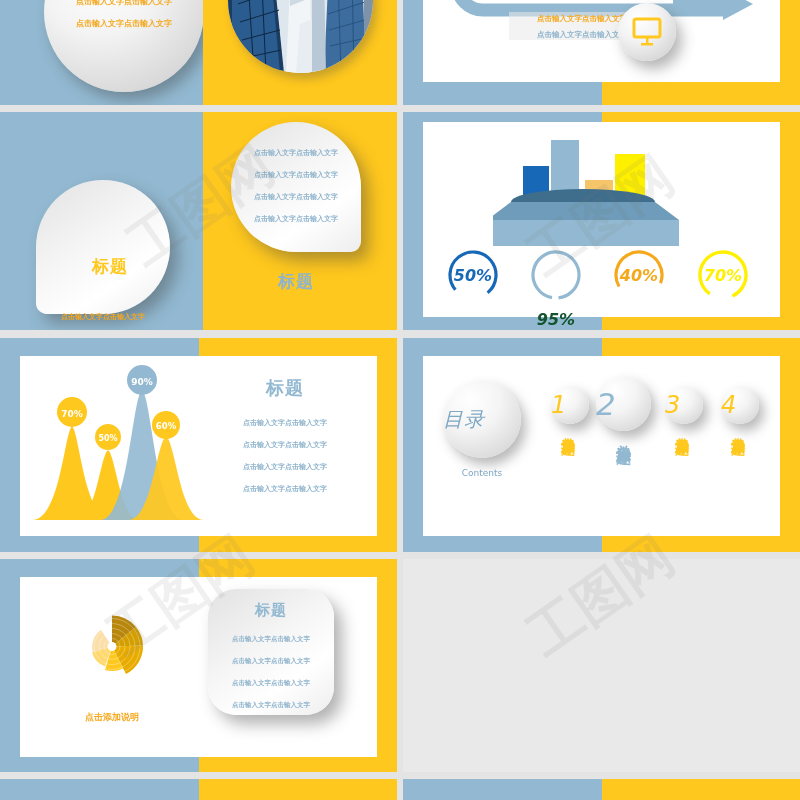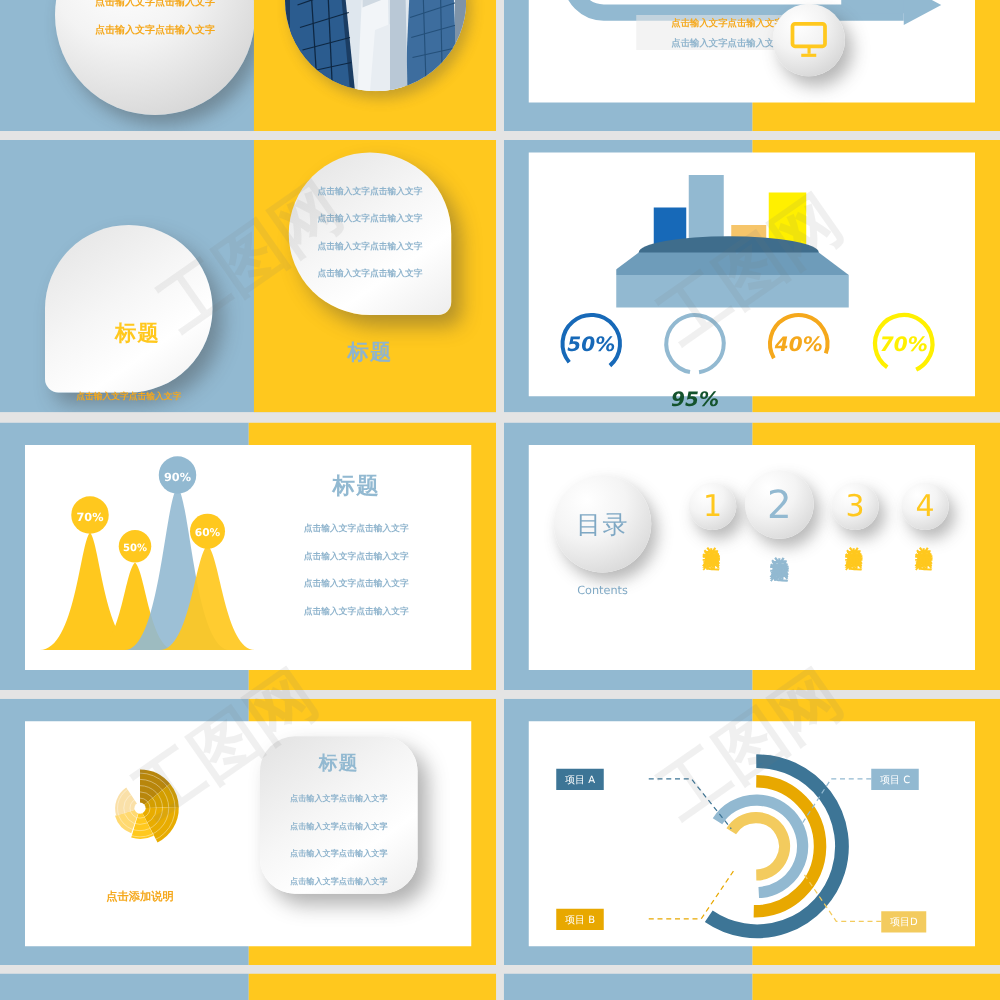--- a/index.html
+++ b/index.html
@@ -36,21 +36,21 @@
   .teardrop-r{border-radius:50% 50% 8% 50%;}
 
   .pct-ring{position:absolute;}
   .pct-label{position:absolute;left:0;top:0;width:100%;height:100%;
     display:flex;align-items:center;justify-content:center;
     font-weight:bold;font-style:italic;font-size:17px;}
 
   .numcircle{position:absolute;border-radius:50%;
     background:radial-gradient(circle at 34% 26%, #ffffff 0%, #f4f4f4 40%, #d9d9d9 82%, #d2d2d2 100%);
     box-shadow:5px 7px 12px rgba(70,70,70,.38);
-    display:flex;align-items:center;justify-content:center;}
+    display:flex;align-items:center;font-style:italic;}
   .numtxt{font-size:30px;font-weight:500;}
 
   .vtext{position:absolute;writing-mode:vertical-rl;text-orientation:upright;
      font-weight:bold;font-size:14px;line-height:1.05;letter-spacing:1px;}
 
   .proj-tag{position:absolute;font-size:8px;color:#ffffff;padding:3px 7px;white-space:nowrap;}
 </style>
 </head>
 <body>
 
@@ -269,45 +269,20 @@
     <div style="position:absolute;left:52px;top:152px;width:120px;text-align:center;font-size:9px;font-weight:bold;color:#f5a81c;">点击添加说明</div>
 
     <div class="paper2" style="position:absolute;left:208px;top:30px;width:126px;height:126px;border-radius:28px;"></div>
     <div class="ttl" style="position:absolute;left:208px;top:42px;width:126px;text-align:center;font-size:15px;color:#92b9d1;">标题</div>
     <div style="position:absolute;left:208px;top:76px;width:126px;text-align:center;font-size:6.5px;color:#8fb4cd;font-weight:bold;" class="line">点击输入文字点击输入文字</div>
     <div style="position:absolute;left:208px;top:98px;width:126px;text-align:center;font-size:6.5px;color:#8fb4cd;font-weight:bold;" class="line">点击输入文字点击输入文字</div>
     <div style="position:absolute;left:208px;top:120px;width:126px;text-align:center;font-size:6.5px;color:#8fb4cd;font-weight:bold;" class="line">点击输入文字点击输入文字</div>
     <div style="position:absolute;left:208px;top:142px;width:126px;text-align:center;font-size:6.5px;color:#8fb4cd;font-weight:bold;" class="line">点击输入文字点击输入文字</div>
   </div>
 
-  <div class="slide" style="left:403px;top:559px;width:397px;height:213px;">
-    <div class="half-blue"></div>
-    <div class="half-yellow"></div>
-    <div class="card" style="left:20px;top:18px;width:357px;height:180px;"></div>
-
-    <svg style="position:absolute;left:20px;top:18px;" width="357" height="180">
-      <g transform="translate(182,100)">
-        <path d="M0 -68 A68 68 0 1 1 -38 56" fill="none" stroke="#3d7596" stroke-width="11" stroke-linecap="butt"></path>
-        <path d="M0 -52 A52 52 0 1 1 -2 52" fill="none" stroke="#e8a800" stroke-width="10" stroke-linecap="butt"></path>
-        <path d="M-2 -37 A37 37 0 1 0 31 20" fill="none" stroke="#92b9d1" stroke-width="9" stroke-linecap="butt" transform="rotate(180)"></path>
-        <path d="M0 -23 A23 23 0 1 0 20 12" fill="none" stroke="#f3cb5e" stroke-width="9" stroke-linecap="butt" transform="rotate(180)"></path>
-      </g>
-      <g stroke-dasharray="4 3" fill="none" stroke-width="1">
-        <path d="M96 46 L130 46 L162 86" stroke="#3d7596"></path>
-        <path d="M96 158 L138 158 L165 118" stroke="#e8a800"></path>
-        <path d="M274 46 L242 46 L216 86" stroke="#92b9d1"></path>
-        <path d="M282 160 L246 160 L220 122" stroke="#f3cb5e"></path>
-      </g>
-    </svg>
-
-    <div class="proj-tag" style="left:42px;top:56px;background:#3d7596;">项目 A</div>
-    <div class="proj-tag" style="left:42px;top:168px;background:#e8a800;">项目 B</div>
-    <div class="proj-tag" style="left:294px;top:56px;background:#92b9d1;">项目 C</div>
-    <div class="proj-tag" style="left:302px;top:170px;background:#f3cb5e;">项目D</div>
-  </div>
 
   <div class="gap-h" style="top:772px;height:7px;"></div>
 
   <div style="position:absolute;left:0;top:779px;width:397px;height:21px;">
     <div class="half-blue"></div>
       <div class="half-yellow"></div>
   </div>
   <div style="position:absolute;left:403px;top:779px;width:397px;height:21px;">
     <div class="half-blue"></div>
       <div class="half-yellow"></div>

